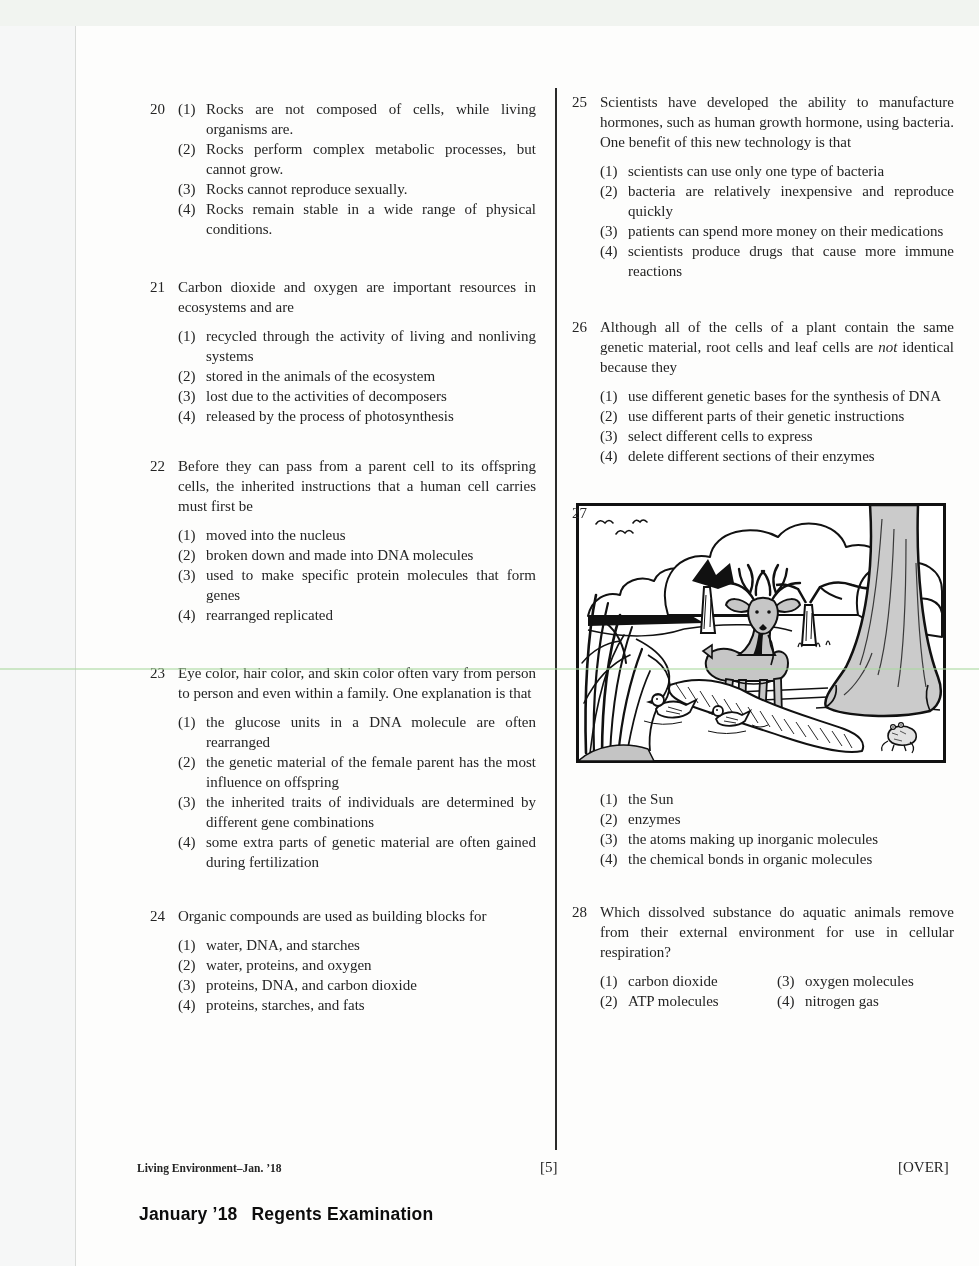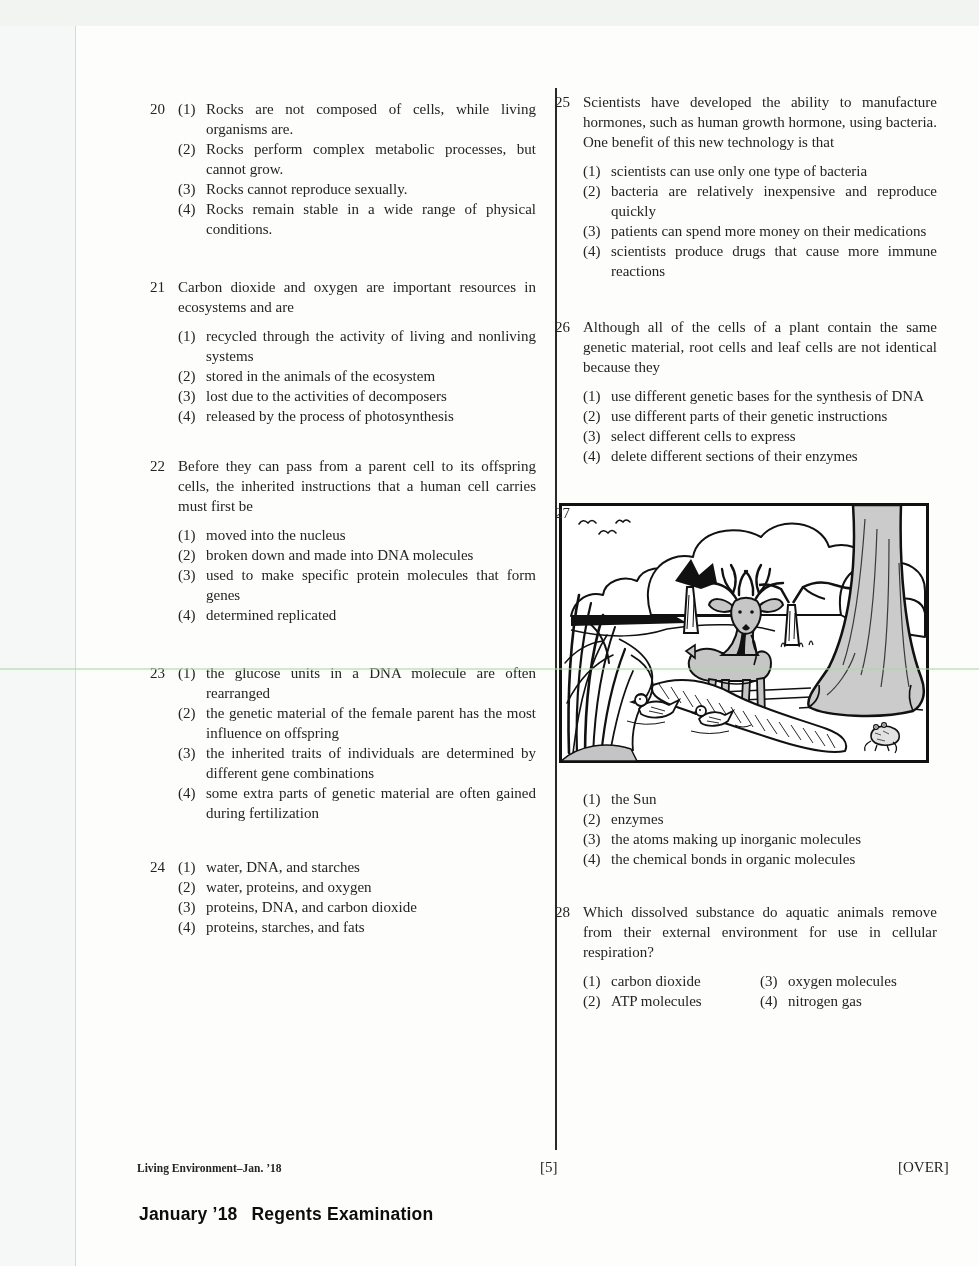--- a/index.html
+++ b/index.html
@@ -5,25 +5,25 @@
   html,body{margin:0;padding:0;background:#e9ebeb;}
   .canvas{position:relative;width:979px;height:1266px;background:#f6f7f7;overflow:hidden;
           font-family:"Liberation Serif",serif;color:#242424;}
   .topband{position:absolute;left:0;top:0;width:979px;height:26px;background:#f1f4f0;}
   .sheet{position:absolute;left:75px;top:26px;width:904px;height:1240px;background:#fdfdfc;}
   .edge-line{position:absolute;left:75px;top:26px;width:1px;height:1240px;background:#d9dbd9;}
   .scan-line{position:absolute;left:0;top:668px;width:979px;height:2px;background:#a9d89f;opacity:.55;z-index:9;}
   .divider{position:absolute;left:555px;top:88px;width:2px;height:1062px;background:#2a2a2a;}
   .col{position:absolute;font-size:15px;line-height:20px;}
   .col-left{left:150px;top:90px;width:386px;}
-  .col-right{left:555px;top:92px;width:382px;}
+  .col-right{left:572px;top:92px;width:382px;}
   .question{position:relative;padding-left:28px;}
   .qnum{position:absolute;left:0;top:0;}
   .stem{text-align:justify;}
-  .stem .it{}
+  .stem .it{font-style:italic;}
   .choices{margin-top:9px;}
   .choice{position:relative;padding-left:28px;text-align:justify;}
   .clabel{position:absolute;left:0;top:0;}
   .choices.cols2{display:flex;}
   .choices.cols2 .ccol{width:50%;}
   .choices.cols2 .choice{text-align:left;}
   .figure{margin:16px 0 26px -24px;width:370px;}
   .figure svg{display:block;}
   .footer-left{position:absolute;left:137px;top:1162px;font-size:11.5px;font-weight:bold;text-align:right;}
   .footer-center{position:absolute;left:540px;top:1159px;font-size:15px;}
@@ -61,34 +61,36 @@
           <div class="choice"><span class="clabel">(4)</span><span class="ctext">released by the process of photosynthesis</span></div>
         </div>
       </div>
       <div class="question" style="margin-bottom: 38px;">
         <span class="qnum">22</span>
         <div class="stem"><span>Before they can pass from a parent cell to its offspring cells, the inherited instructions that a human cell carries must first be</span></div>
         <div class="choices">
           <div class="choice"><span class="clabel">(1)</span><span class="ctext">moved into the nucleus</span></div>
           <div class="choice"><span class="clabel">(2)</span><span class="ctext">broken down and made into DNA molecules</span></div>
           <div class="choice"><span class="clabel">(3)</span><span class="ctext">used to make specific protein molecules that form genes</span></div>
-          <div class="choice"><span class="clabel">(4)</span><span class="ctext">determined replicated</span></div>
+          <div class="choice"><span class="clabel">(4)</span><span class="ctext">rearranged replicated</span></div>
         </div>
       </div>
       <div class="question" style="margin-bottom: 34px;">
         <span class="qnum">23</span>
+        <div class="stem"><span>Eye color, hair color, and skin color often vary from person to person and even within a family. One explanation is that</span></div>
         <div class="choices">
           <div class="choice"><span class="clabel">(1)</span><span class="ctext">the glucose units in a DNA molecule are often rearranged</span></div>
           <div class="choice"><span class="clabel">(2)</span><span class="ctext">the genetic material of the female parent has the most influence on offspring</span></div>
           <div class="choice"><span class="clabel">(3)</span><span class="ctext">the inherited traits of individuals are determined by different gene combinations</span></div>
           <div class="choice"><span class="clabel">(4)</span><span class="ctext">some extra parts of genetic material are often gained during fertilization</span></div>
         </div>
       </div>
       <div class="question" style="margin-bottom: 4px;">
         <span class="qnum">24</span>
+        <div class="stem"><span>Organic compounds are used as building blocks for</span></div>
         <div class="choices">
           <div class="choice"><span class="clabel">(1)</span><span class="ctext">water, DNA, and starches</span></div>
           <div class="choice"><span class="clabel">(2)</span><span class="ctext">water, proteins, and oxygen</span></div>
           <div class="choice"><span class="clabel">(3)</span><span class="ctext">proteins, DNA, and carbon dioxide</span></div>
           <div class="choice"><span class="clabel">(4)</span><span class="ctext">proteins, starches, and fats</span></div>
         </div>
       </div>
     </div>
   <div class="col col-right">
       <div class="question" style="margin-bottom: 36px;">

